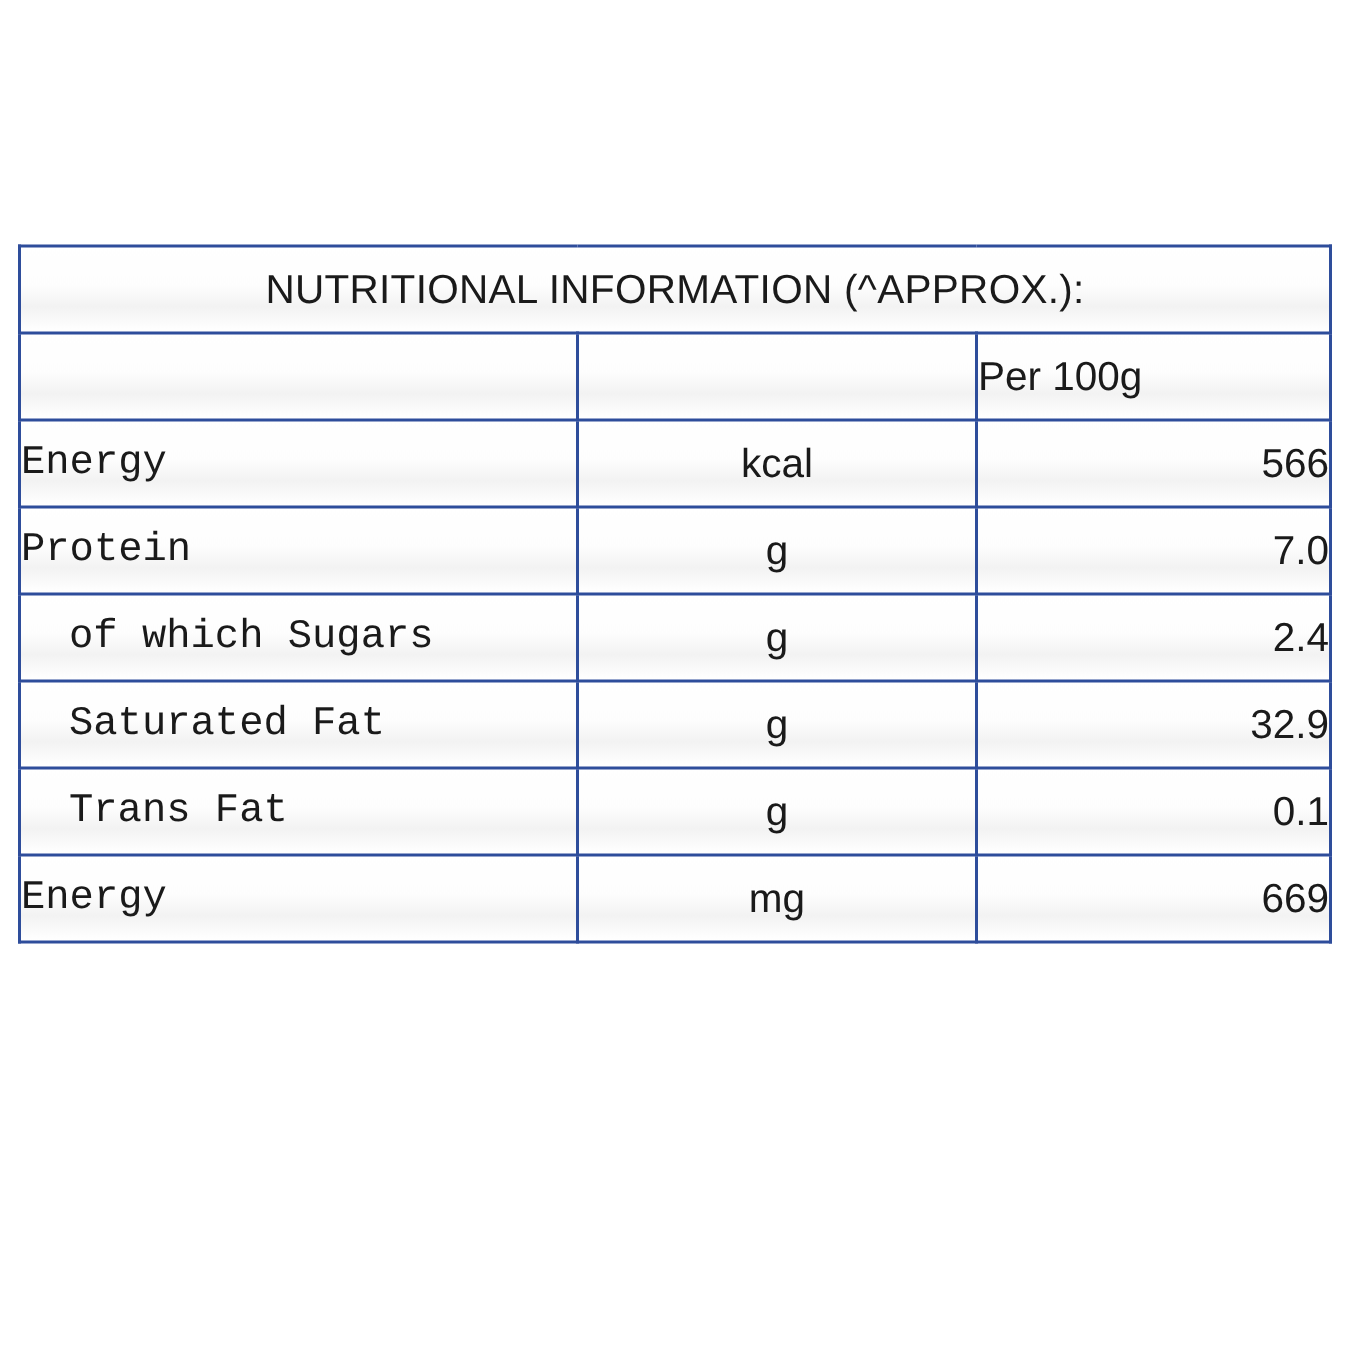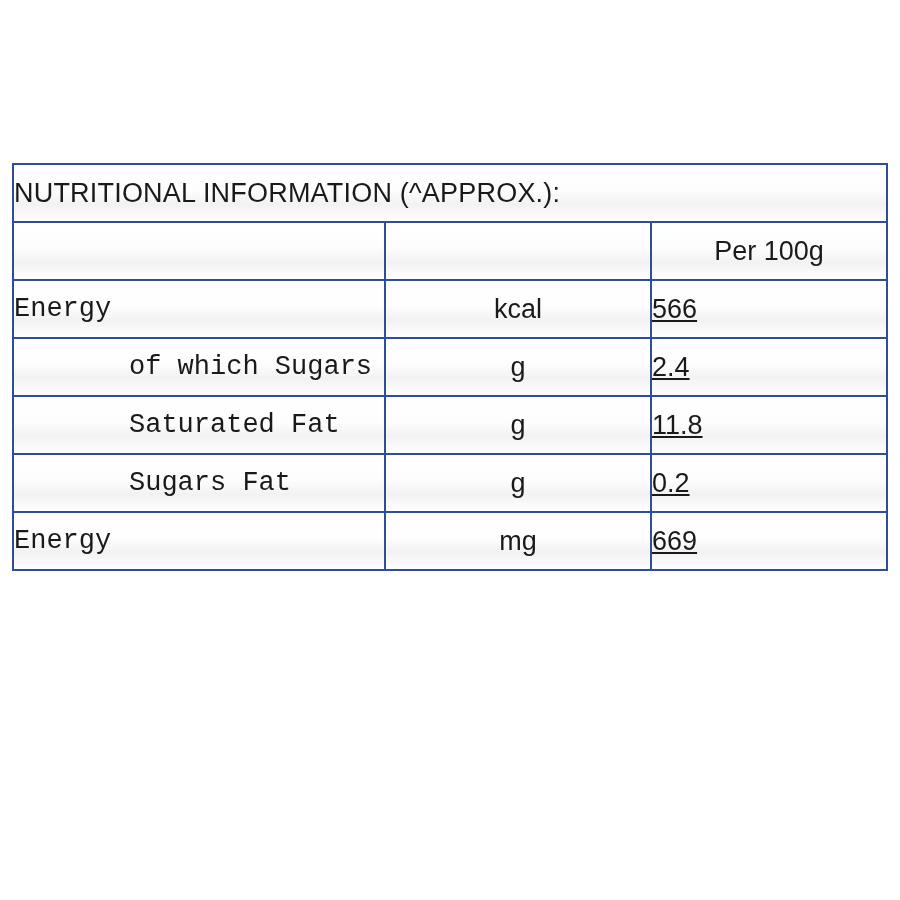--- a/index.html
+++ b/index.html
@@ -32,50 +32,49 @@
   table.nutri td {
     border: 2px solid #2e4d9b;
     color: #1a1a1a;
     font-size: 27px;
     padding: 0;
     height: 56px;
     vertical-align: middle;
     background: linear-gradient(to bottom, #ffffff 0%, #fdfdfd 45%, #f2f2f2 70%, #ffffff 100%);
   }
   td.title-cell {
-    text-align: left;
+    text-align: center;
     font-size: 30px;
     letter-spacing: 0.2px;
     height: 76px;
     color: #141414;
   }
   td.blank {
     background: linear-gradient(to bottom, #ffffff 0%, #fbfbfb 50%, #f0f0f0 72%, #ffffff 100%);
   }
   td.per-head {
-    text-align: center;
+    text-align: left;
     font-size: 28px;
   }
   td.label {
     text-align: left;
     padding-left: 30px;
     font-size: 28px;
     font-family: Liberation Mono, monospace;
   }
   td.label.indent {
-    padding-left: 115px;
+    padding-left: 32px;
   }
   td.unit {
     text-align: center;
     font-size: 28px;
   }
   td.value {
-    text-align: left;
+    text-align: right;
     font-size: 28px;
-    text-decoration: underline;
   }
   .col-label { width: 372px; }
   .col-unit  { width: 266px; }
   .col-value { width: 236px; }
 </style>
 </head>
 <body>
 
 <div id="page">
   <div class="table-wrap">
@@ -93,33 +92,38 @@
           <td class="blank"></td>
           <td class="blank"></td>
           <td class="per-head">Per 100g</td>
         </tr>
         <tr>
           <td class="label">Energy</td>
           <td class="unit">kcal</td>
           <td class="value">566</td>
         </tr>
         <tr>
+          <td class="label">Protein</td>
+          <td class="unit">g</td>
+          <td class="value">7.0</td>
+        </tr>
+        <tr>
           <td class="label indent">of which Sugars</td>
           <td class="unit">g</td>
           <td class="value">2.4</td>
         </tr>
         <tr>
           <td class="label indent">Saturated Fat</td>
           <td class="unit">g</td>
-          <td class="value">11.8</td>
+          <td class="value">32.9</td>
         </tr>
         <tr>
-          <td class="label indent">Sugars Fat</td>
+          <td class="label indent">Trans Fat</td>
           <td class="unit">g</td>
-          <td class="value">0.2</td>
+          <td class="value">0.1</td>
         </tr>
         <tr>
           <td class="label">Energy</td>
           <td class="unit">mg</td>
           <td class="value">669</td>
         </tr>
       </tbody>
     </table>
   </div>
 </div>

